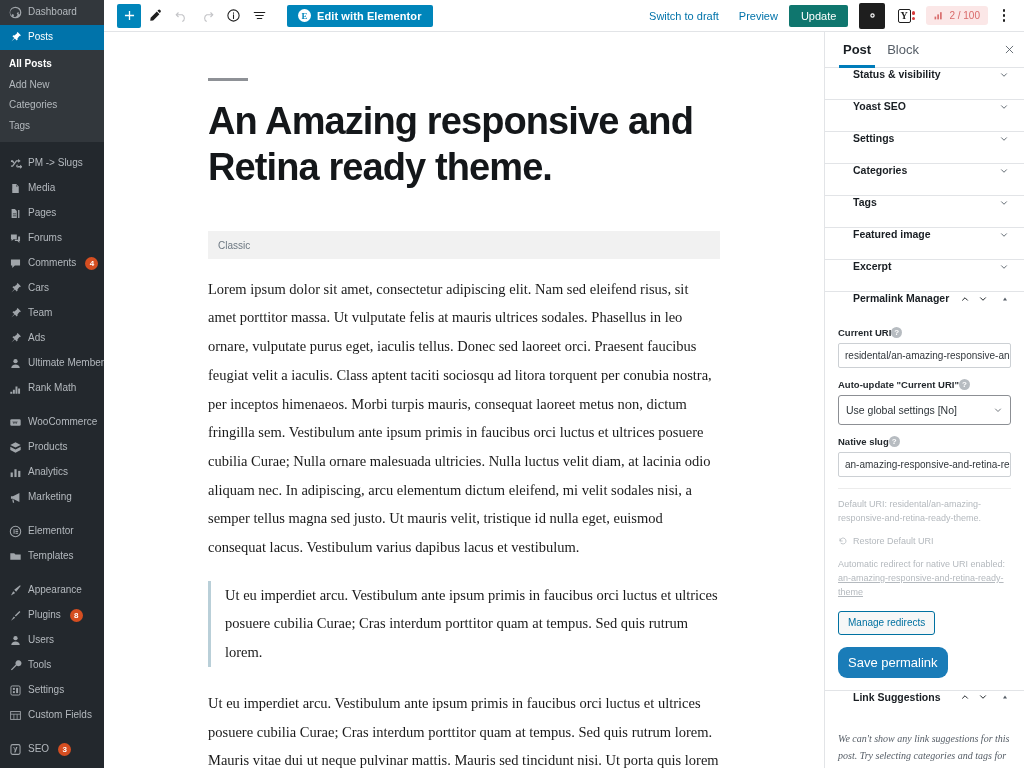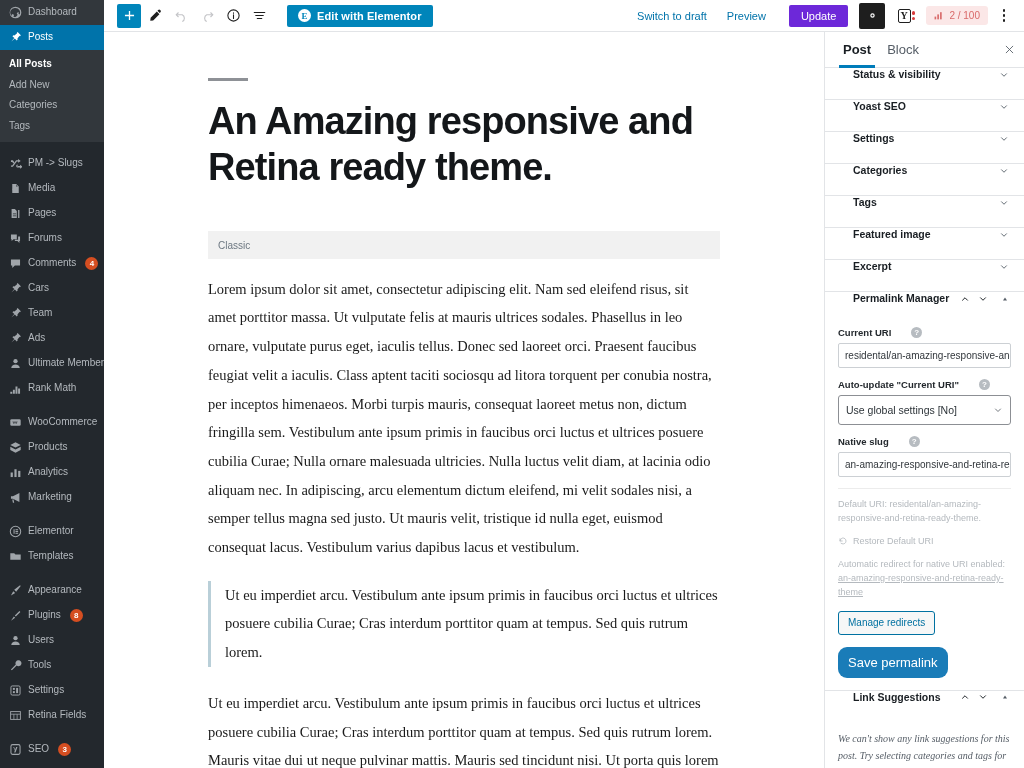--- a/index.html
+++ b/index.html
@@ -77,22 +77,22 @@
   .tb-elementor .el-circle {
     width: 13px; height: 13px; border-radius: 50%; background: #fff; color: #0085ba;
     font-size: 9px; font-weight: bold; display: flex; align-items: center; justify-content: center;
     font-family: "Liberation Serif", serif;
   }
   .tb-spacer { flex: 1 1 auto; }
   .tb-link {
     font-size: 11px; color: #0073aa; cursor: pointer; padding: 0 9px; white-space: nowrap;
   }
   .tb-update {
-    background: #6d28d9; color: #fff; font-size: 11px; font-weight: 500;
-    border-radius: 2px; padding: 5px 12px; margin-left: 12px; cursor: pointer;
+    background: #0f766e; color: #fff; font-size: 11px; font-weight: 500;
+    border-radius: 2px; padding: 5px 12px; margin-left: 0; cursor: pointer;
   }
   .tb-gear {
     width: 26px; height: 26px; margin-left: 9px; background: #1e1e1e; color: #fff;
     border-radius: 2px; display: flex; align-items: center; justify-content: center; cursor: pointer;
   }
   .tb-gear svg { width: 13px; height: 13px; }
   .tb-yoast {
     width: 26px; height: 26px; margin-left: 6px; display: flex; align-items: center;
     justify-content: center; cursor: pointer; gap: 1px;
   }
@@ -183,21 +183,21 @@
   .pm-head { height: 30px; }
   .pm-ctrls { display: flex; align-items: center; gap: 5px; }
   .pm-ctrls .pm-arrow { width: 13px; height: 13px; display:flex; align-items:center; justify-content:center; color:#23282d; cursor:pointer; }
   .pm-ctrls .pm-arrow svg { width: 10px; height: 10px; display:block; }
   .pm-ctrls .pm-toggle { width: 13px; height: 13px; display:flex; align-items:center; justify-content:center; color:#555d66; cursor:pointer; margin-left:4px; }
   .pm-ctrls .pm-toggle svg { width: 8px; height: 8px; display:block; }
 
   .pm-body { padding: 5px 0 12px 0; }
   .pm-label {
     font-size: 9.5px; font-weight: bold; color: #23282d; margin-bottom: 5px;
-    display: flex; align-items: center; gap: 20px;
+    display: flex; align-items: center; gap: 0;
   }
   .pm-help {
     width: 11px; height: 11px; border-radius: 50%; background: #b7bcc1; color: #fff;
     font-size: 8px; display: flex; align-items: center; justify-content: center;
     cursor: pointer; font-weight: bold; line-height: 1;
   }
   .pm-input {
     width: 100%; height: 25px; border: 1px solid #ccd0d4; border-radius: 2px;
     padding: 0 6px; font-size: 10px; color: #32373c;
     font-family: "Liberation Sans", sans-serif; background: #fff;
@@ -458,21 +458,21 @@
       </span>
       <span>Settings</span>
     </div>
     <div class="am-item">
       <span class="am-ico">
         <svg viewBox="0 0 20 20">
             <rect x="2.5" y="4" width="15" height="12" fill="none" stroke="currentColor" stroke-width="1.4"></rect>
             <path d="M2.5 8h15M7.5 8v8M12.5 8v8" stroke="currentColor" stroke-width="1.2" fill="none"></path>
           </svg>
       </span>
-      <span>Retina Fields</span>
+      <span>Custom Fields</span>
     </div>
 
     <div class="am-gap"></div>
 
     <div class="am-item">
       <span class="am-ico">
         <svg viewBox="0 0 20 20">
             <rect x="3" y="2.5" width="14" height="15" rx="2.5" fill="none" stroke="currentColor" stroke-width="1.6"></rect>
             <path d="M6.5 6 9 11l-1 3.5h2L13 6h-2l-1.6 4.2L7.9 6H6.5z"></path>
           </svg>

